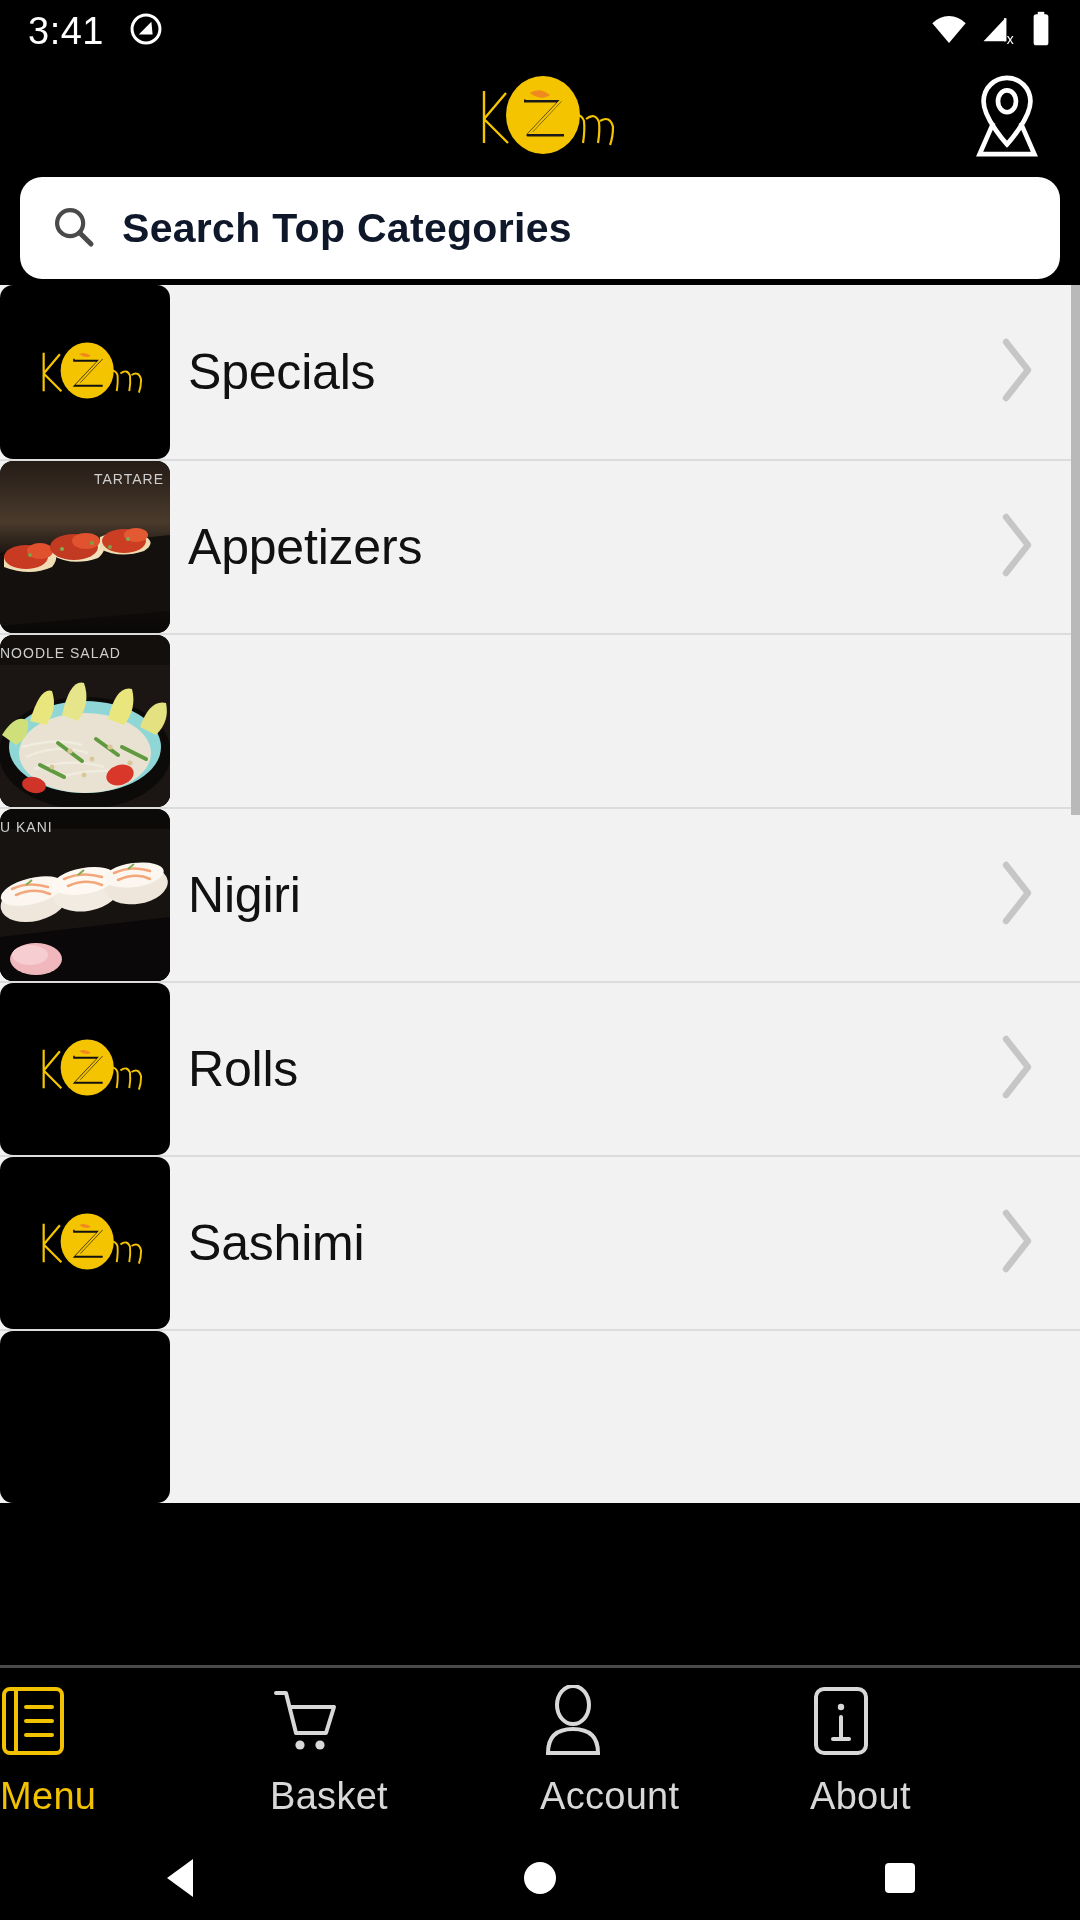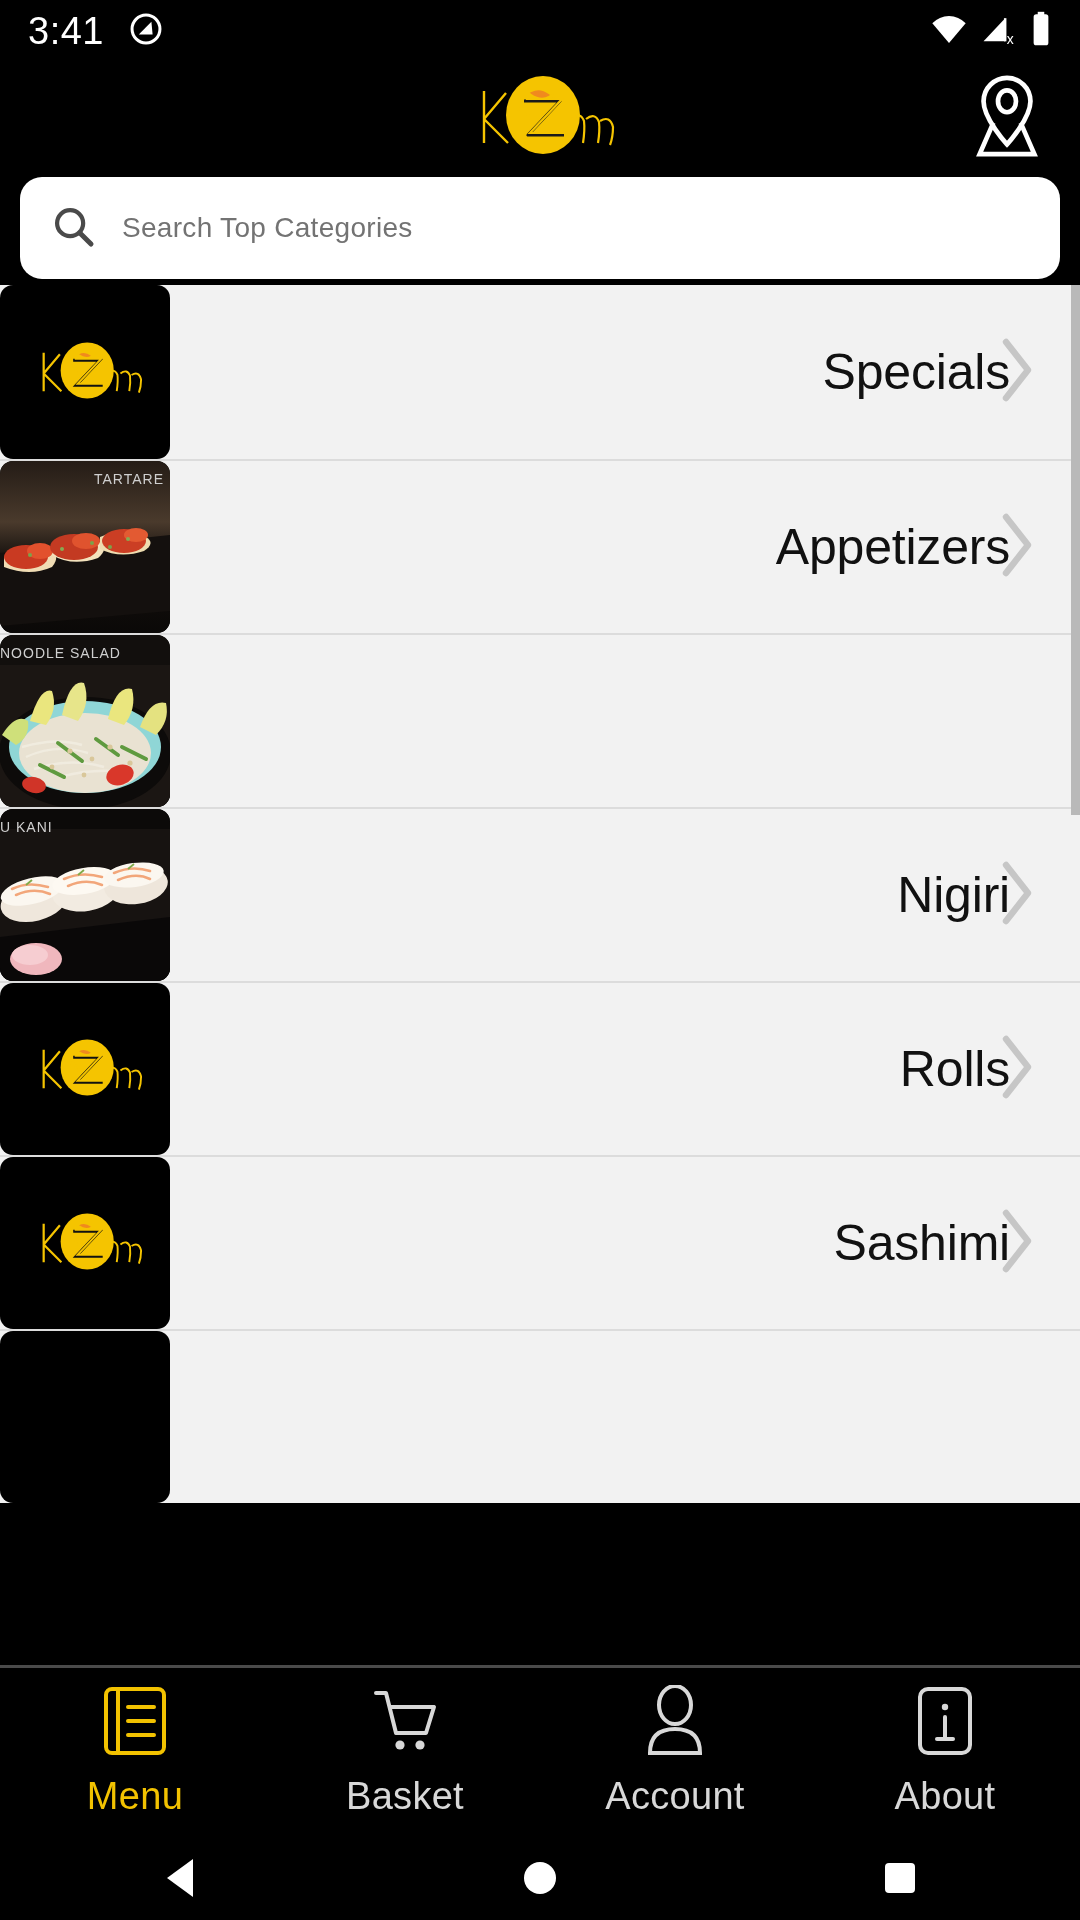--- a/index.html
+++ b/index.html
@@ -20,47 +20,47 @@
   .logo-wrap { position:absolute; left:50%; top:50%; transform:translate(-50%,-50%);
                width:200px; height:84px; display:flex; align-items:center; justify-content:center; }
   .loc-btn { position:absolute; right:30px; top:50%; transform:translateY(-50%);
              width:86px; height:86px; display:flex; align-items:center; justify-content:center; }
 
   
   .searchwrap { position:absolute; left:0; top:172px; width:1080px; height:112px; background:#000;
                 display:flex; align-items:center; padding:0 20px; }
   .searchbar { width:1040px; height:102px; background:#fff; border-radius:22px;
                display:flex; align-items:center; padding:0 30px; gap:26px; box-shadow:0 1px 4px rgba(0,0,0,.35); }
-  .search-ph { color:#737373; font-size:28px; font-weight:400; letter-spacing:.3px; }
+  .search-ph { color:#0f172a; font-size:41px; font-weight:700; letter-spacing:.3px; }
 
   
   .list { position:absolute; left:0; top:285px; width:1080px; height:1380px;
           background:#000; overflow:hidden; }
   .row { position:relative; width:1080px; height:174px; display:flex; background:#f2f2f2; }
   .row + .row { border-top:2px solid #dcdcdc; }
   .thumb { width:170px; height:100%; flex:none; background:#000; position:relative; overflow:hidden;border-radius:13px; }
   .thumb .mini-logo { position:absolute; left:50%; top:50%; transform:translate(-50%,-50%); }
-  .rowbody { flex:1; display:flex; align-items:center; padding-left:42px; padding-right:70px;
-             background:#f2f2f2; position:relative;justify-content:flex-end; }
+  .rowbody { flex:1; display:flex; align-items:center; padding-left:18px; padding-right:70px;
+             background:#f2f2f2; position:relative; }
   .rowlabel { font-size:50px; color:#111; font-weight:400; letter-spacing:-.2px; }
   .chev { position:absolute; right:40px; top:50%; transform:translateY(-50%); }
 
   
   .ph { position:absolute; inset:0; }
   .ph-cap { position:absolute; top:10px; right:6px; color:#cfcfcf; font-size:14px;
             letter-spacing:1px; font-family:"Liberation Sans",sans-serif; }
   .ph-cap.left { left:0; right:auto; }
 
   .scroll-track { position:absolute; right:0; top:0; width:9px; height:100%; }
   .scroll-thumb { position:absolute; right:0; top:0; width:9px; height:530px; background:#b9b9b9; }
 
   
   .tabbar { position:absolute; left:0; top:1665px; width:1080px; height:170px; background:#000;
             display:flex; border-top:3px solid #4a4a4a; }
-  .tab { flex:1; display:flex; flex-direction:column; align-items:center; justify-content:center; gap:14px; }
+  .tab { flex:1; display:flex; flex-direction:column; align-items:flex-start; justify-content:center; gap:14px; }
   .tab-label { font-size:38px; color:#d8d8d8; font-weight:300; letter-spacing:.3px; }
   .tab.active .tab-label { color:#f2c200; }
 
   
   .navbar { position:absolute; left:0; top:1835px; width:1080px; height:85px; background:#000;
             display:flex; align-items:center; }
   .nav-b { flex:1; display:flex; align-items:center; justify-content:center; }
   .nav-back { width:0;height:0; border-top:19px solid transparent; border-bottom:19px solid transparent;
               border-right:26px solid #fff; }
   .nav-home { width:32px; height:32px; border-radius:50%; background:#fff; }

